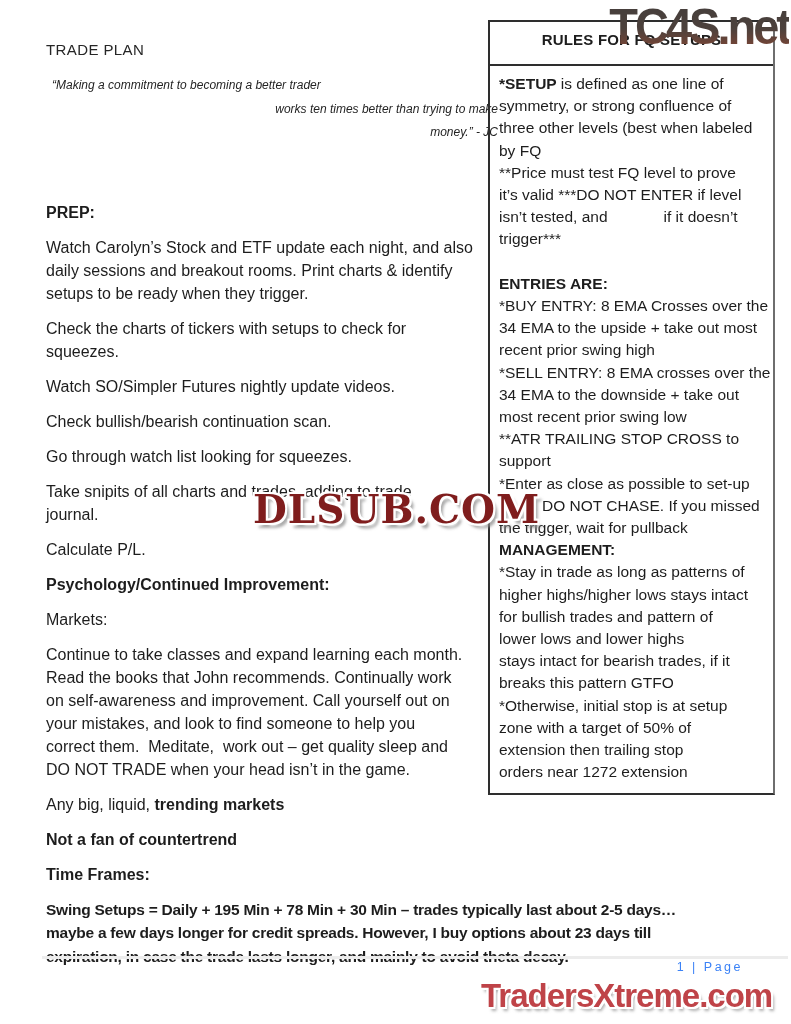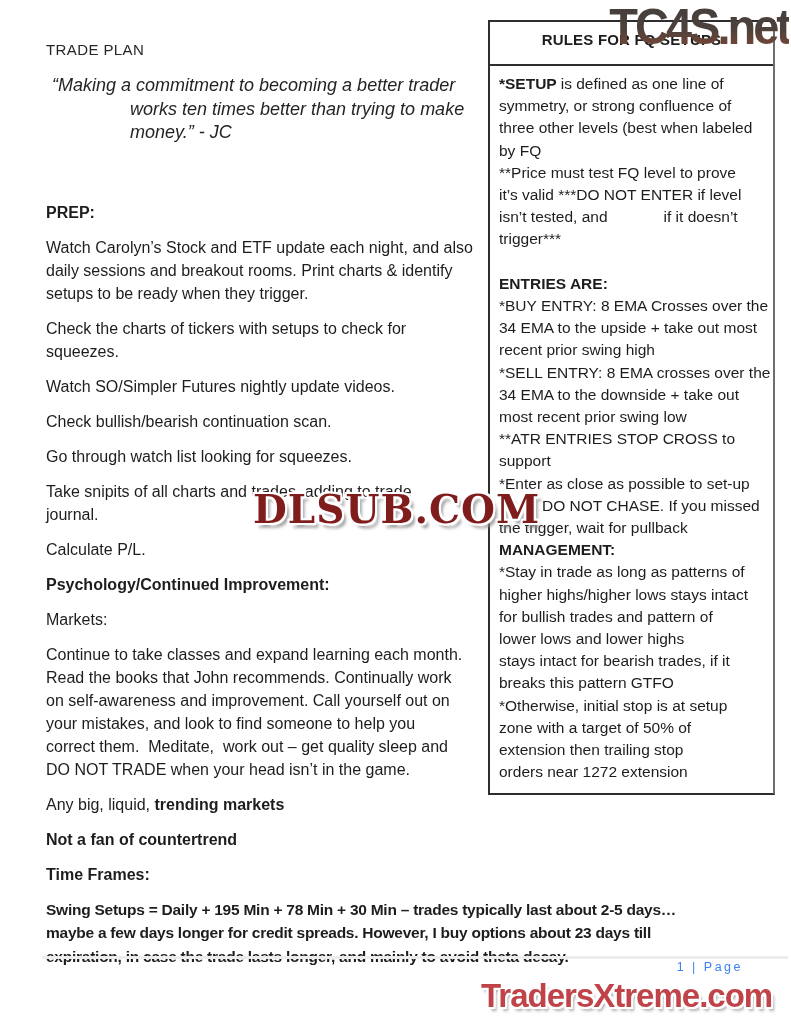--- a/index.html
+++ b/index.html
@@ -6,22 +6,22 @@
   .page{
     position:relative;width:791px;height:1024px;background:#ffffff;overflow:hidden;
     font-family:"Liberation Sans",sans-serif;color:#1d1d1d;
   }
   .line{white-space:pre;}
   .bold,.line.b,b{font-weight:bold;}
 
   
   .left-col{position:absolute;left:46px;top:32px;width:452px;font-size:16px;line-height:23px;}
   .doc-title{font-size:15px;letter-spacing:.4px;color:#262626;margin:6px 0 13px 0;}
-  .quote{font-style:italic;font-size:18px;line-height:23.5px;margin:13px 0 0 6px;color:#242424;}
-  .quote .line:nth-child(n+2){margin-left:78px;}
+  .quote{font-style:italic;font-size:12px;line-height:23.5px;margin:13px 0 0 6px;color:#242424;}
+  .quote .line:nth-child(n+2){margin-left:78px;text-align:right;}
   .gap-after-quote{height:44px;}
   .h{font-weight:bold;margin-top:12px;}
   .para{margin-top:12px;}
   .swing{font-weight:bold;font-size:15.5px;line-height:23.5px;letter-spacing:-0.25px;width:720px;}
 
   
   .rules-box{
     position:absolute;left:488px;top:20px;width:287px;background:transparent;
     border:2px solid #2e2e2e;border-right-color:#6e6e6e;box-sizing:border-box;
   }
@@ -133,21 +133,21 @@
         <div class="line">isn’t tested, and&nbsp;&nbsp;&nbsp;&nbsp;&nbsp;&nbsp;&nbsp;&nbsp;&nbsp;&nbsp;&nbsp;&nbsp; if it doesn’t</div>
         <div class="line">trigger***</div>
         <div class="line">&nbsp;</div>
         <div class="line b">ENTRIES ARE:</div>
         <div class="line">*BUY ENTRY: 8 EMA Crosses over the</div>
         <div class="line">34 EMA to the upside + take out most</div>
         <div class="line">recent prior swing high</div>
         <div class="line">*SELL ENTRY: 8 EMA crosses over the</div>
         <div class="line">34 EMA to the downside + take out</div>
         <div class="line">most recent prior swing low</div>
-        <div class="line">**ATR ENTRIES STOP CROSS to</div>
+        <div class="line">**ATR TRAILING STOP CROSS to</div>
         <div class="line">support</div>
         <div class="line">*Enter as close as possible to set-up</div>
         <div class="line">&nbsp;&nbsp;&nbsp;&nbsp;&nbsp;&nbsp;&nbsp;&nbsp;&nbsp; DO NOT CHASE. If you missed</div>
         <div class="line">the trigger, wait for pullback</div>
         <div class="line b">MANAGEMENT:</div>
         <div class="line">*Stay in trade as long as patterns of</div>
         <div class="line">higher highs/higher lows stays intact</div>
         <div class="line">for bullish trades and pattern of</div>
         <div class="line">lower lows and lower highs</div>
         <div class="line">stays intact for bearish trades, if it</div>

